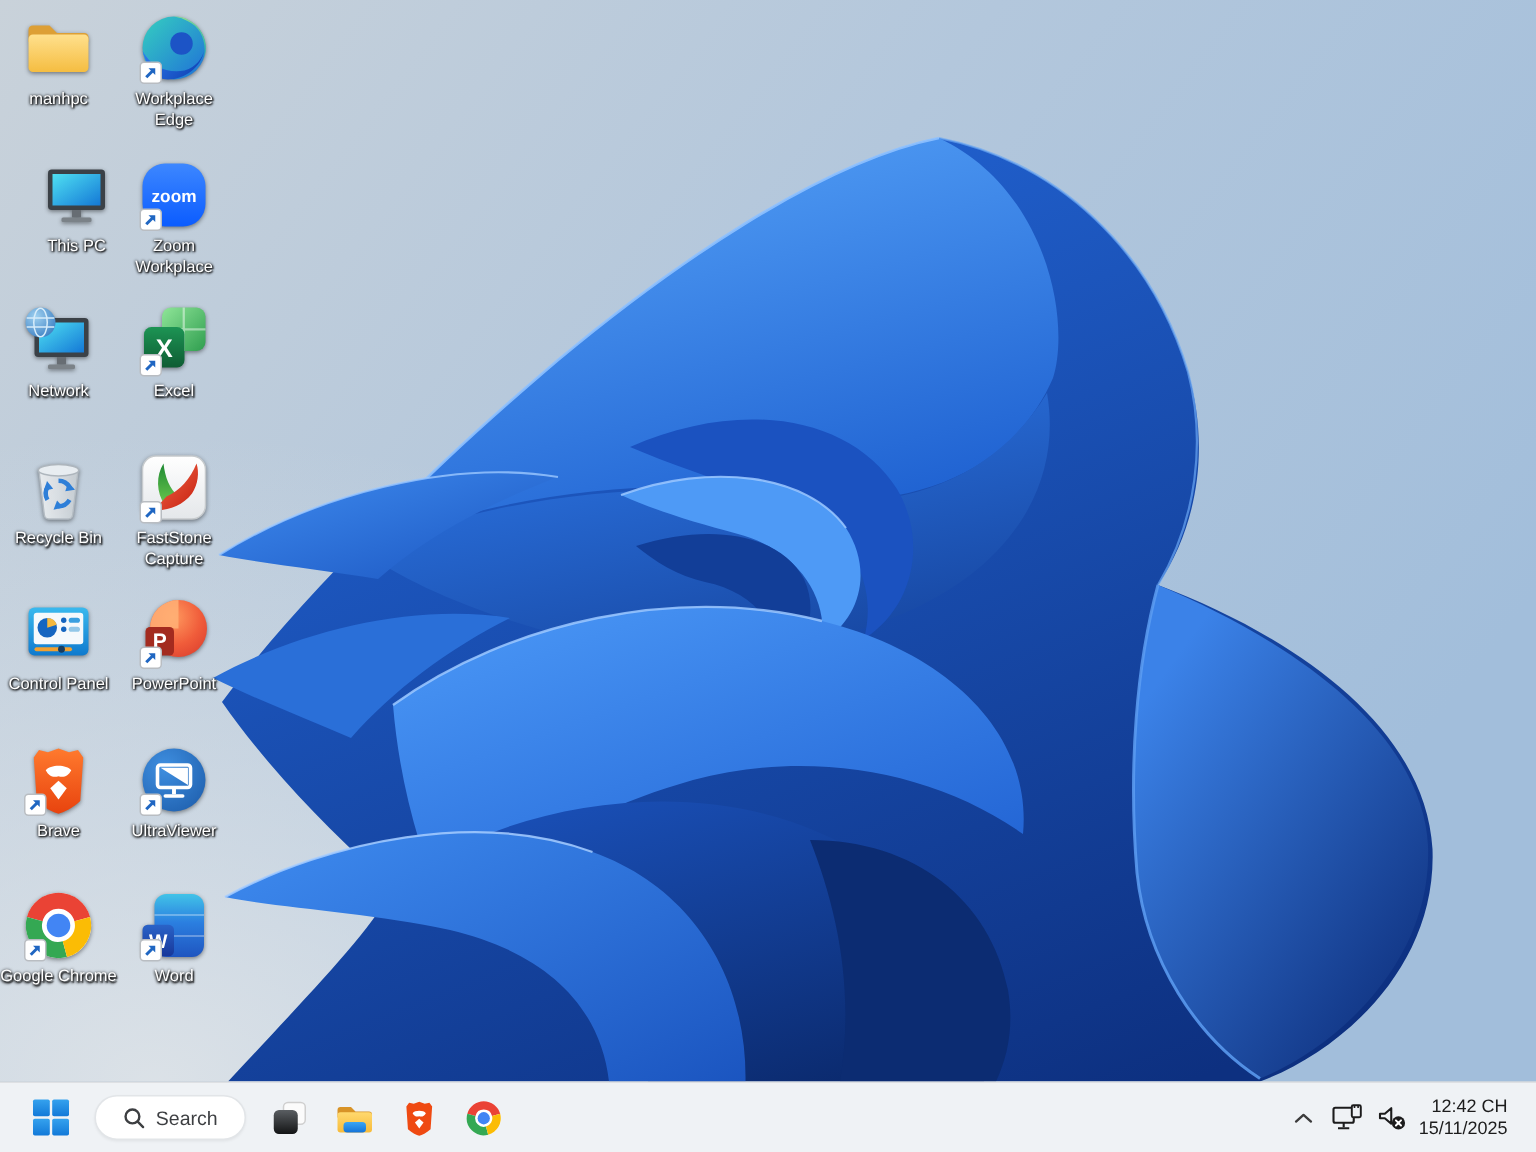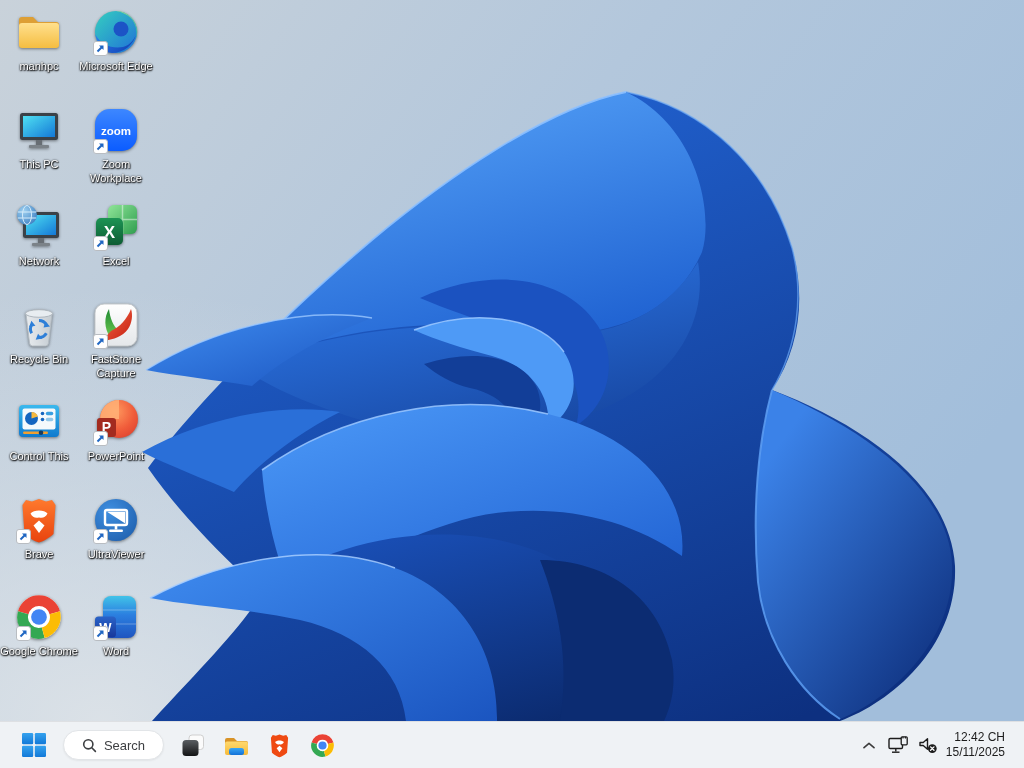--- a/index.html
+++ b/index.html
@@ -163,24 +163,24 @@
       <path d="M3,26 c6,11 17,15 28,13 c8,-2 12,-9 13,-13 c-2,11 -13,19 -24,19 c-9,0 -14,-9 -17,-19 z" fill="url(#eW)"></path>
       <circle cx="29" cy="21" r="7.5" fill="#1c54c6"></circle>
     </svg>
     <span class="shortcut-badge">
           <svg viewBox="0 0 13 13">
             <path d="M3.5 9.5 L8.5 4.5" stroke="#1f66c2" stroke-width="2" fill="none"></path>
             <polygon points="9.5,8 9.5,3.5 5,3.5" fill="#1f66c2"></polygon>
           </svg>
         </span>
       </div>
-    <div class="icon-label">Microsoft Edge</div>
-  </div>
-
-  <div class="icon-cell" style="left:0;top:106px">
+    <div class="icon-label">Workplace Edge</div>
+  </div>
+
+  <div class="icon-cell" style="left:12px;top:106px">
     <div class="art">
         <svg class="main" viewBox="0 0 48 48">
       <defs>
             <linearGradient id="scr" x1="0" y1="0" x2="1" y2="1">
               <stop offset="0" stop-color="#4fe0f2"></stop>
               <stop offset="1" stop-color="#1478d6"></stop>
             </linearGradient>
           </defs>
       <rect x="5" y="7" width="38" height="27" rx="2.5" fill="#3b4147"></rect>
       <rect x="8" y="10" width="32" height="21" fill="url(#scr)"></rect>
@@ -342,21 +342,21 @@
       <circle cx="16.5" cy="20.5" r="6.5" fill="#1565c0"></circle>
       <path d="M16.5,20.5 L16.5,14 A6.5,6.5 0 0 1 22.8,18.5 Z" fill="#f6b83d"></path>
       <circle cx="27.5" cy="15.5" r="1.8" fill="#1565c0"></circle>
       <rect x="30.8" y="13.8" width="7.5" height="3.4" rx="1.7" fill="#3a9fe0"></rect>
       <circle cx="27.5" cy="21.5" r="1.8" fill="#1565c0"></circle>
       <rect x="30.8" y="19.8" width="7.5" height="3.4" rx="1.7" fill="#93c7e8"></rect>
       <rect x="8" y="33.5" width="25" height="2.6" rx="1.3" fill="#f0a030"></rect>
       <circle cx="26" cy="34.8" r="2.3" fill="#173c5f"></circle>
     </svg>
       </div>
-    <div class="icon-label">Control This</div>
+    <div class="icon-label">Control Panel</div>
   </div>
 
   <div class="icon-cell" style="left:77px;top:398px">
     <div class="art">
         <svg class="main" viewBox="0 0 48 48">
       <defs>
         <radialGradient id="pp" cx="0.4" cy="0.3" r="0.9">
               <stop offset="0" stop-color="#ff9a5f"></stop>
               <stop offset="0.55" stop-color="#f05c3a"></stop>
               <stop offset="1" stop-color="#d83a2c"></stop>

